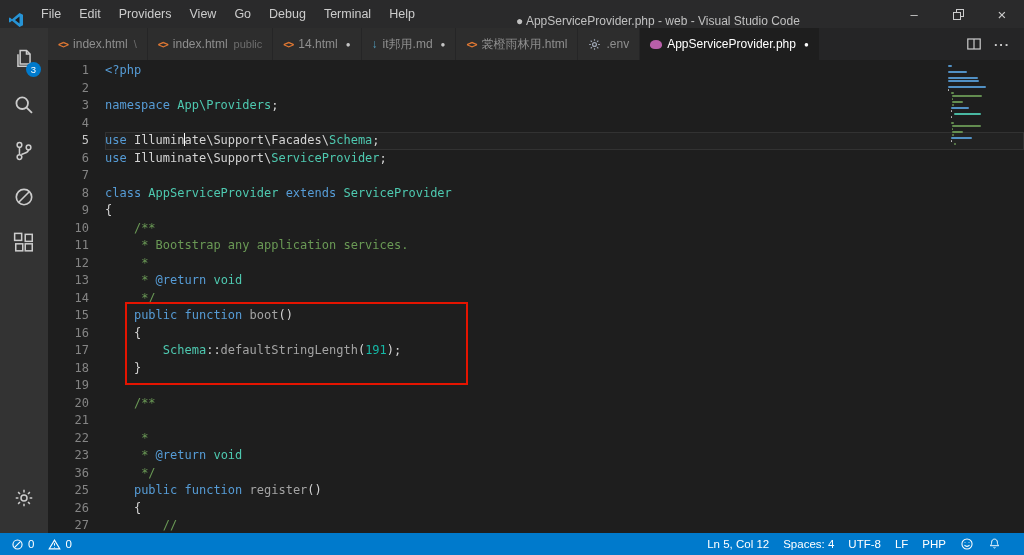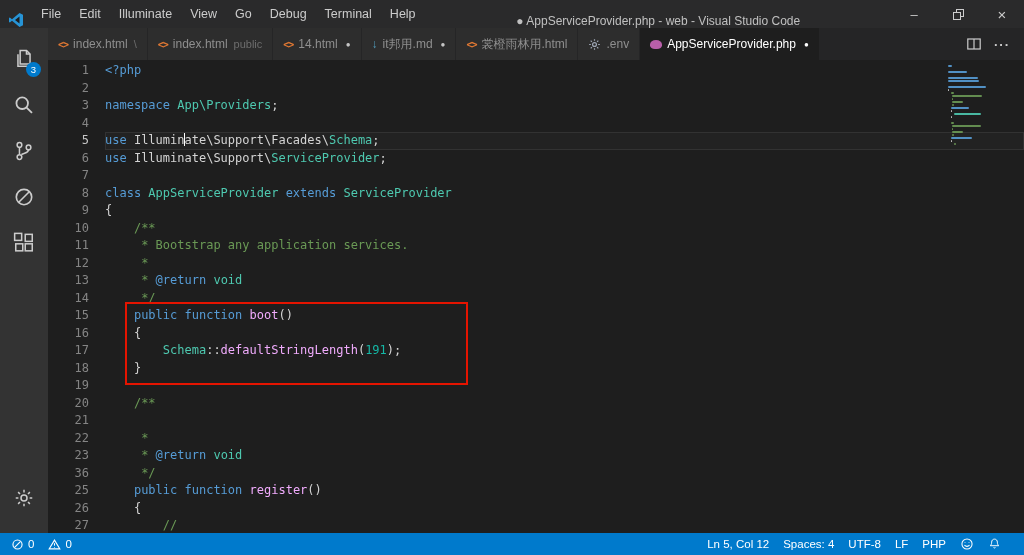--- a/index.html
+++ b/index.html
@@ -63,36 +63,36 @@
   .mm-bar{height:2px;border-radius:1px;opacity:.9;}
 
   .annotation-rect{position:absolute;left:77px;top:242px;width:339px;height:79px;border:2px solid #e51400;pointer-events:none;}
 
   
   .statusbar{height:22px;background:#007acc;display:flex;align-items:center;color:#ffffff;font-size:11.5px;}
   .st-left{display:flex;align-items:center;padding-left:4px;}
   .st-right{display:flex;align-items:center;margin-left:auto;padding-right:16px;}
   .st-item{display:flex;align-items:center;gap:4px;padding:0 7px;height:22px;white-space:nowrap;}
 </style>
-<style>.tok-kw{color:#569cd6}.tok-type{color:#4ec9b0}.tok-fn{color:#f0abfc}.tok-cm{color:#6a9955}.tok-num{color:#14b8a6}.tok-pl{color:#d4d4d4}.tok-doc{color:#569cd6}</style></head>
+<style>.tok-kw{color:#569cd6}.tok-type{color:#4ec9b0}.tok-fn{color:#a3a3a3}.tok-cm{color:#6a9955}.tok-num{color:#14b8a6}.tok-pl{color:#d4d4d4}.tok-doc{color:#569cd6}</style></head>
 <body>
 
 <div class="window">
 
   <div class="titlebar">
     <span class="logo">
       <svg width="16" height="16" viewBox="0 0 16 16">
         <path d="M11.5 1L4 7.2 1.8 5.5 1 6v4l.8.5L4 8.8l7.5 6.2 3.5-1.7V2.7z" fill="#2794d6"></path>
         <path d="M11.5 4.6v6.8L7 8z" fill="#1e1e1e"></path>
       </svg>
     </span>
     <nav class="menubar">
         <div class="menu-item">File</div>
         <div class="menu-item">Edit</div>
-        <div class="menu-item">Illuminate</div>
+        <div class="menu-item">Providers</div>
         <div class="menu-item">View</div>
         <div class="menu-item">Go</div>
         <div class="menu-item">Debug</div>
         <div class="menu-item">Terminal</div>
         <div class="menu-item">Help</div>
       </nav>
     <div class="wtitle">● AppServiceProvider.php - web - Visual Studio Code</div>
     <div class="wcontrols">
         <div class="win-btn win-minimize">–</div>
         <div class="win-btn win-restore">

